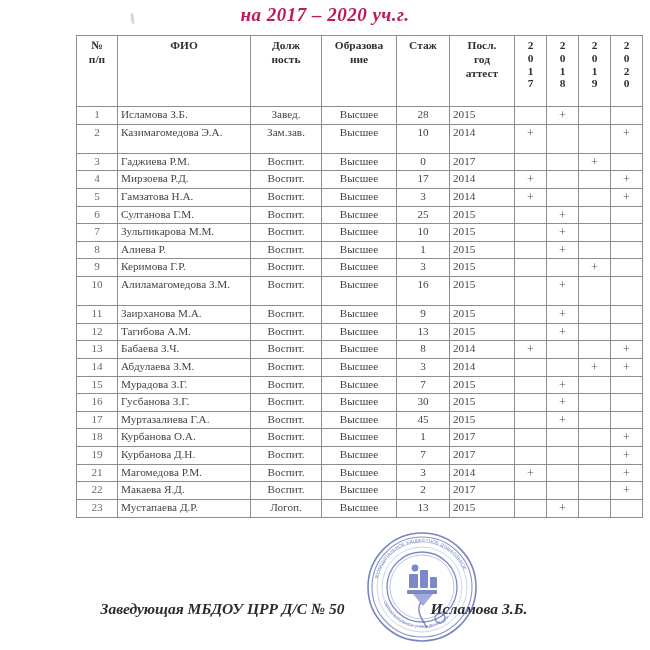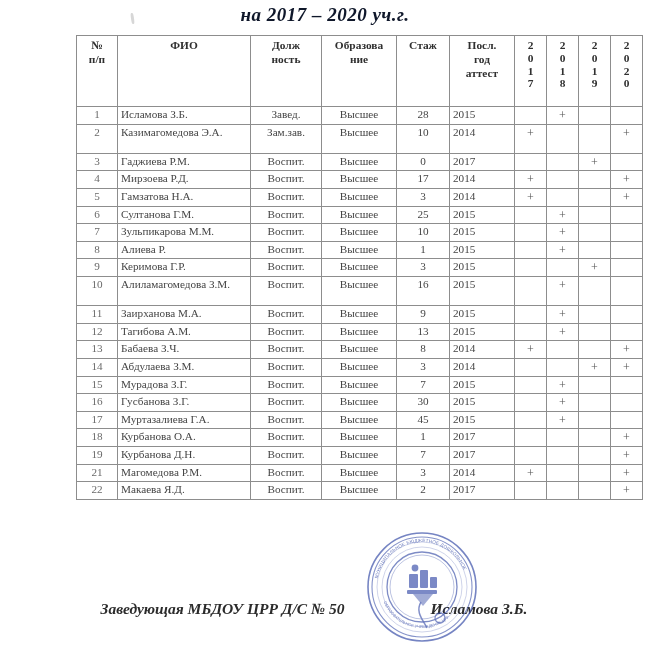--- a/index.html
+++ b/index.html
@@ -31,21 +31,21 @@
     top: 4px;
     width: 650px;
     text-align: center;
   }
   .doc-title {
     font-family: "Liberation Serif", "DejaVu Serif", serif;
     font-weight: bold;
     font-style: italic;
     font-size: 19px;
     letter-spacing: 0.5px;
-    color: #0f172a;
+    color: #be185d;
     white-space: nowrap;
   }
   .stray-mark {
     position: absolute;
     left: 131px;
     top: 13px;
     width: 3px;
     height: 11px;
     background: #c9c9c9;
     border-radius: 40%;
@@ -478,20 +478,32 @@
             <td class="c-num">22</td>
             <td class="c-fio">Макаева Я.Д.</td>
             <td class="c-post">Воспит.</td>
             <td class="c-edu">Высшее</td>
             <td class="c-exp">2</td>
             <td class="c-last">2017</td>
             <td class="c-mark"></td>
             <td class="c-mark"></td>
             <td class="c-mark"></td>
             <td class="c-mark">+</td>
+          </tr>
+          <tr class="norm">
+            <td class="c-num">23</td>
+            <td class="c-fio">Мустапаева Д.Р.</td>
+            <td class="c-post">Логоп.</td>
+            <td class="c-edu">Высшее</td>
+            <td class="c-exp">13</td>
+            <td class="c-last">2015</td>
+            <td class="c-mark"></td>
+            <td class="c-mark">+</td>
+            <td class="c-mark"></td>
+            <td class="c-mark"></td>
           </tr>
         </tbody>
     </table>
   </div>
 
   <div class="footer-line">
     <span>Заведующая МБДОУ ЦРР Д/С № 50</span><span class="gap"></span><span>Исламова З.Б.</span>
   </div>
 
   <div class="stamp">

